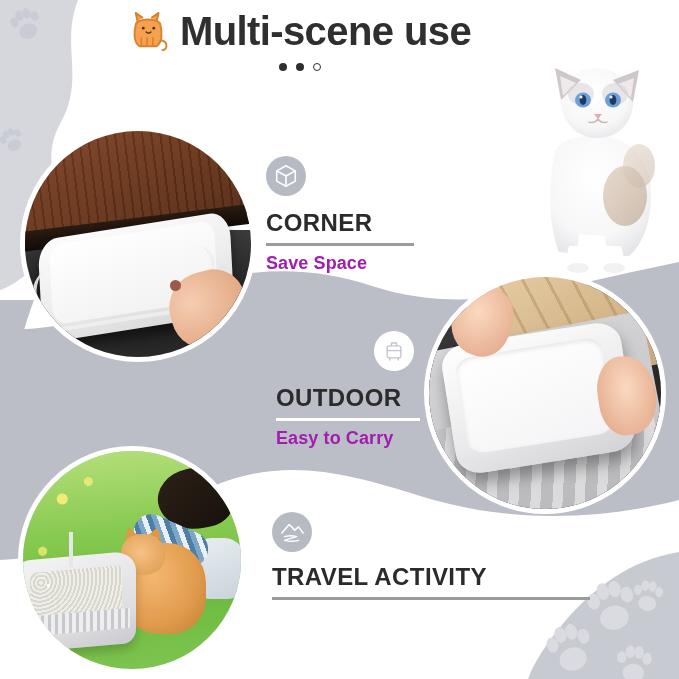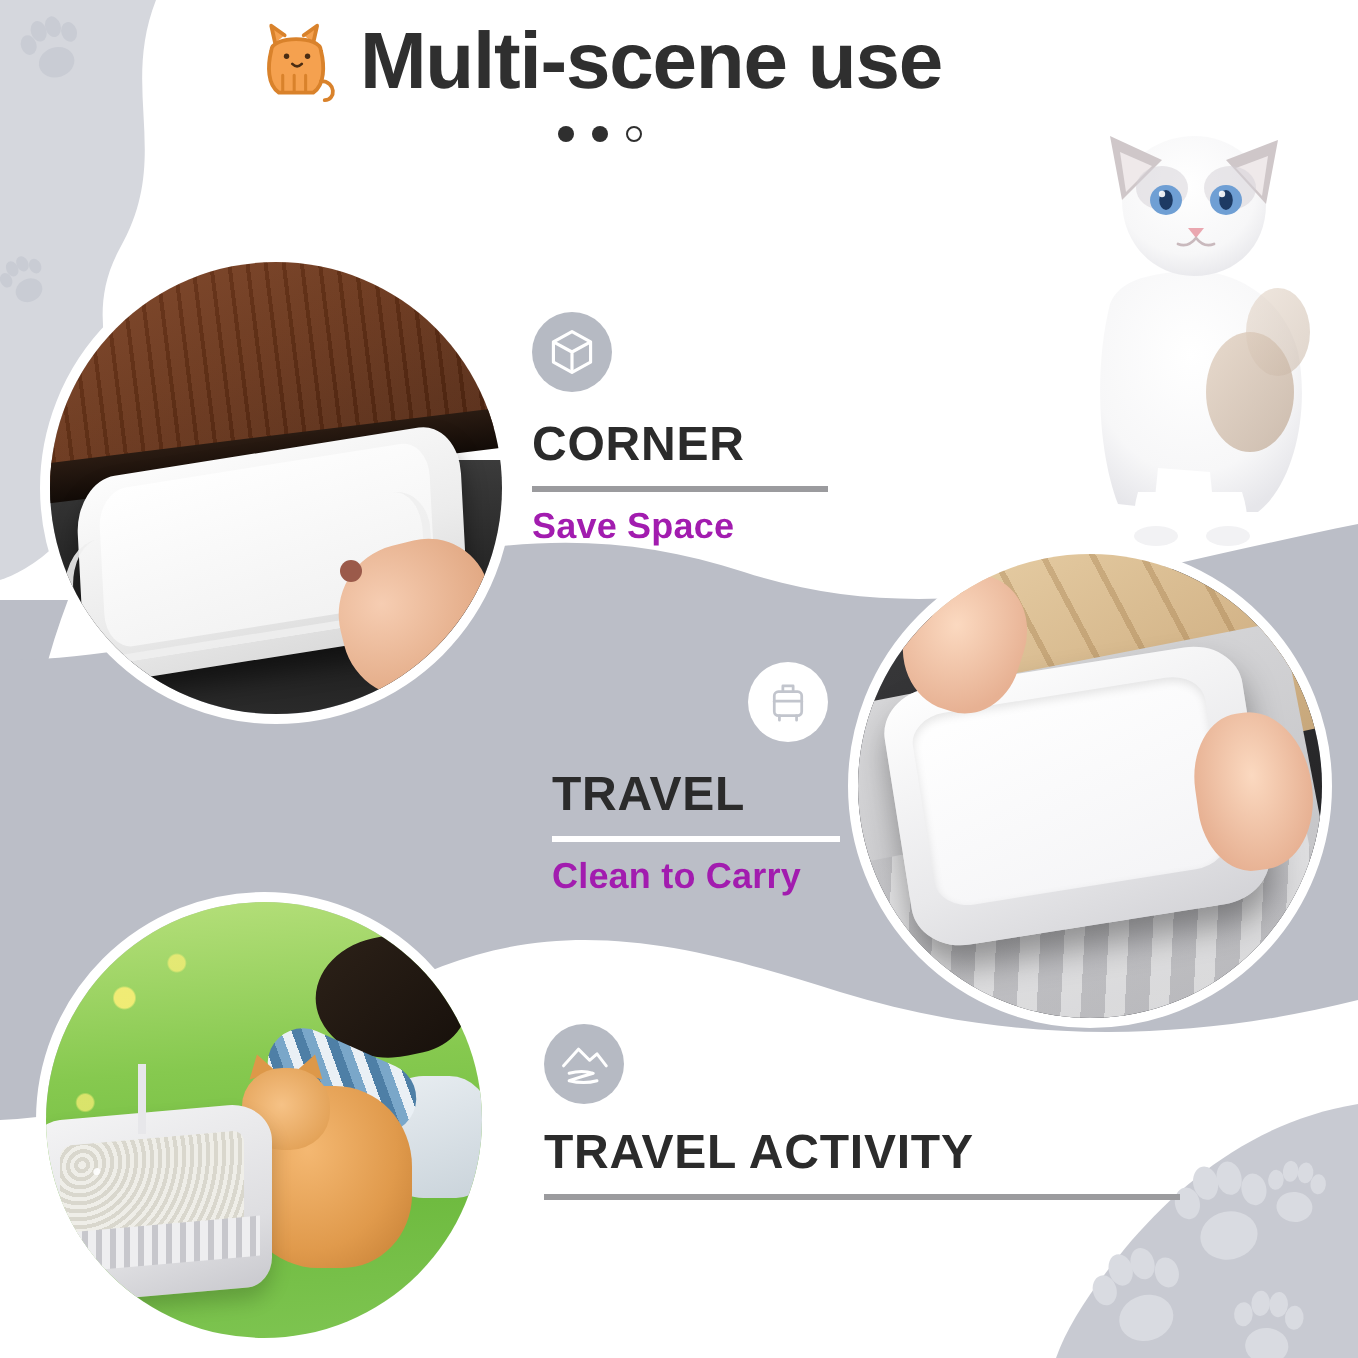--- a/index.html
+++ b/index.html
@@ -441,23 +441,23 @@
 
   <div class="feature" id="feature-travel">
     <div class="f-icon onGray">
       <svg viewBox="0 0 28 28" width="24" height="24" fill="none" stroke="#c2c5cd" stroke-width="1.6" stroke-linejoin="round" stroke-linecap="round">
         <rect x="6" y="8" width="16" height="14" rx="2.4"></rect>
         <path d="M11,8 L11,4.6 L17,4.6 L17,8"></path>
         <path d="M6,13.5 L22,13.5"></path>
         <path d="M9,22 L9,24.6 M19,22 L19,24.6"></path>
       </svg>
     </div>
-    <div class="f-title">TRAVEL</div>
+    <div class="f-title">OUTDOOR</div>
     <div class="f-rule light"></div>
-    <div class="f-sub">Clean to Carry</div>
+    <div class="f-sub">Easy to Carry</div>
   </div>
 
   <div class="feature" id="feature-outdoor">
     <div class="f-icon onWhite">
       <svg viewBox="0 0 28 28" width="26" height="26" fill="none" stroke="#ffffff" stroke-width="1.6" stroke-linejoin="round" stroke-linecap="round">
         <path d="M3,15 L11,6 L17,12 L21,8.5 L26,15"></path>
         <path d="M6,19 q7,-2 13,0 q-7,2 -13,4 q8,2 15,0"></path>
       </svg>
     </div>
     <div class="f-title">TRAVEL ACTIVITY</div>

